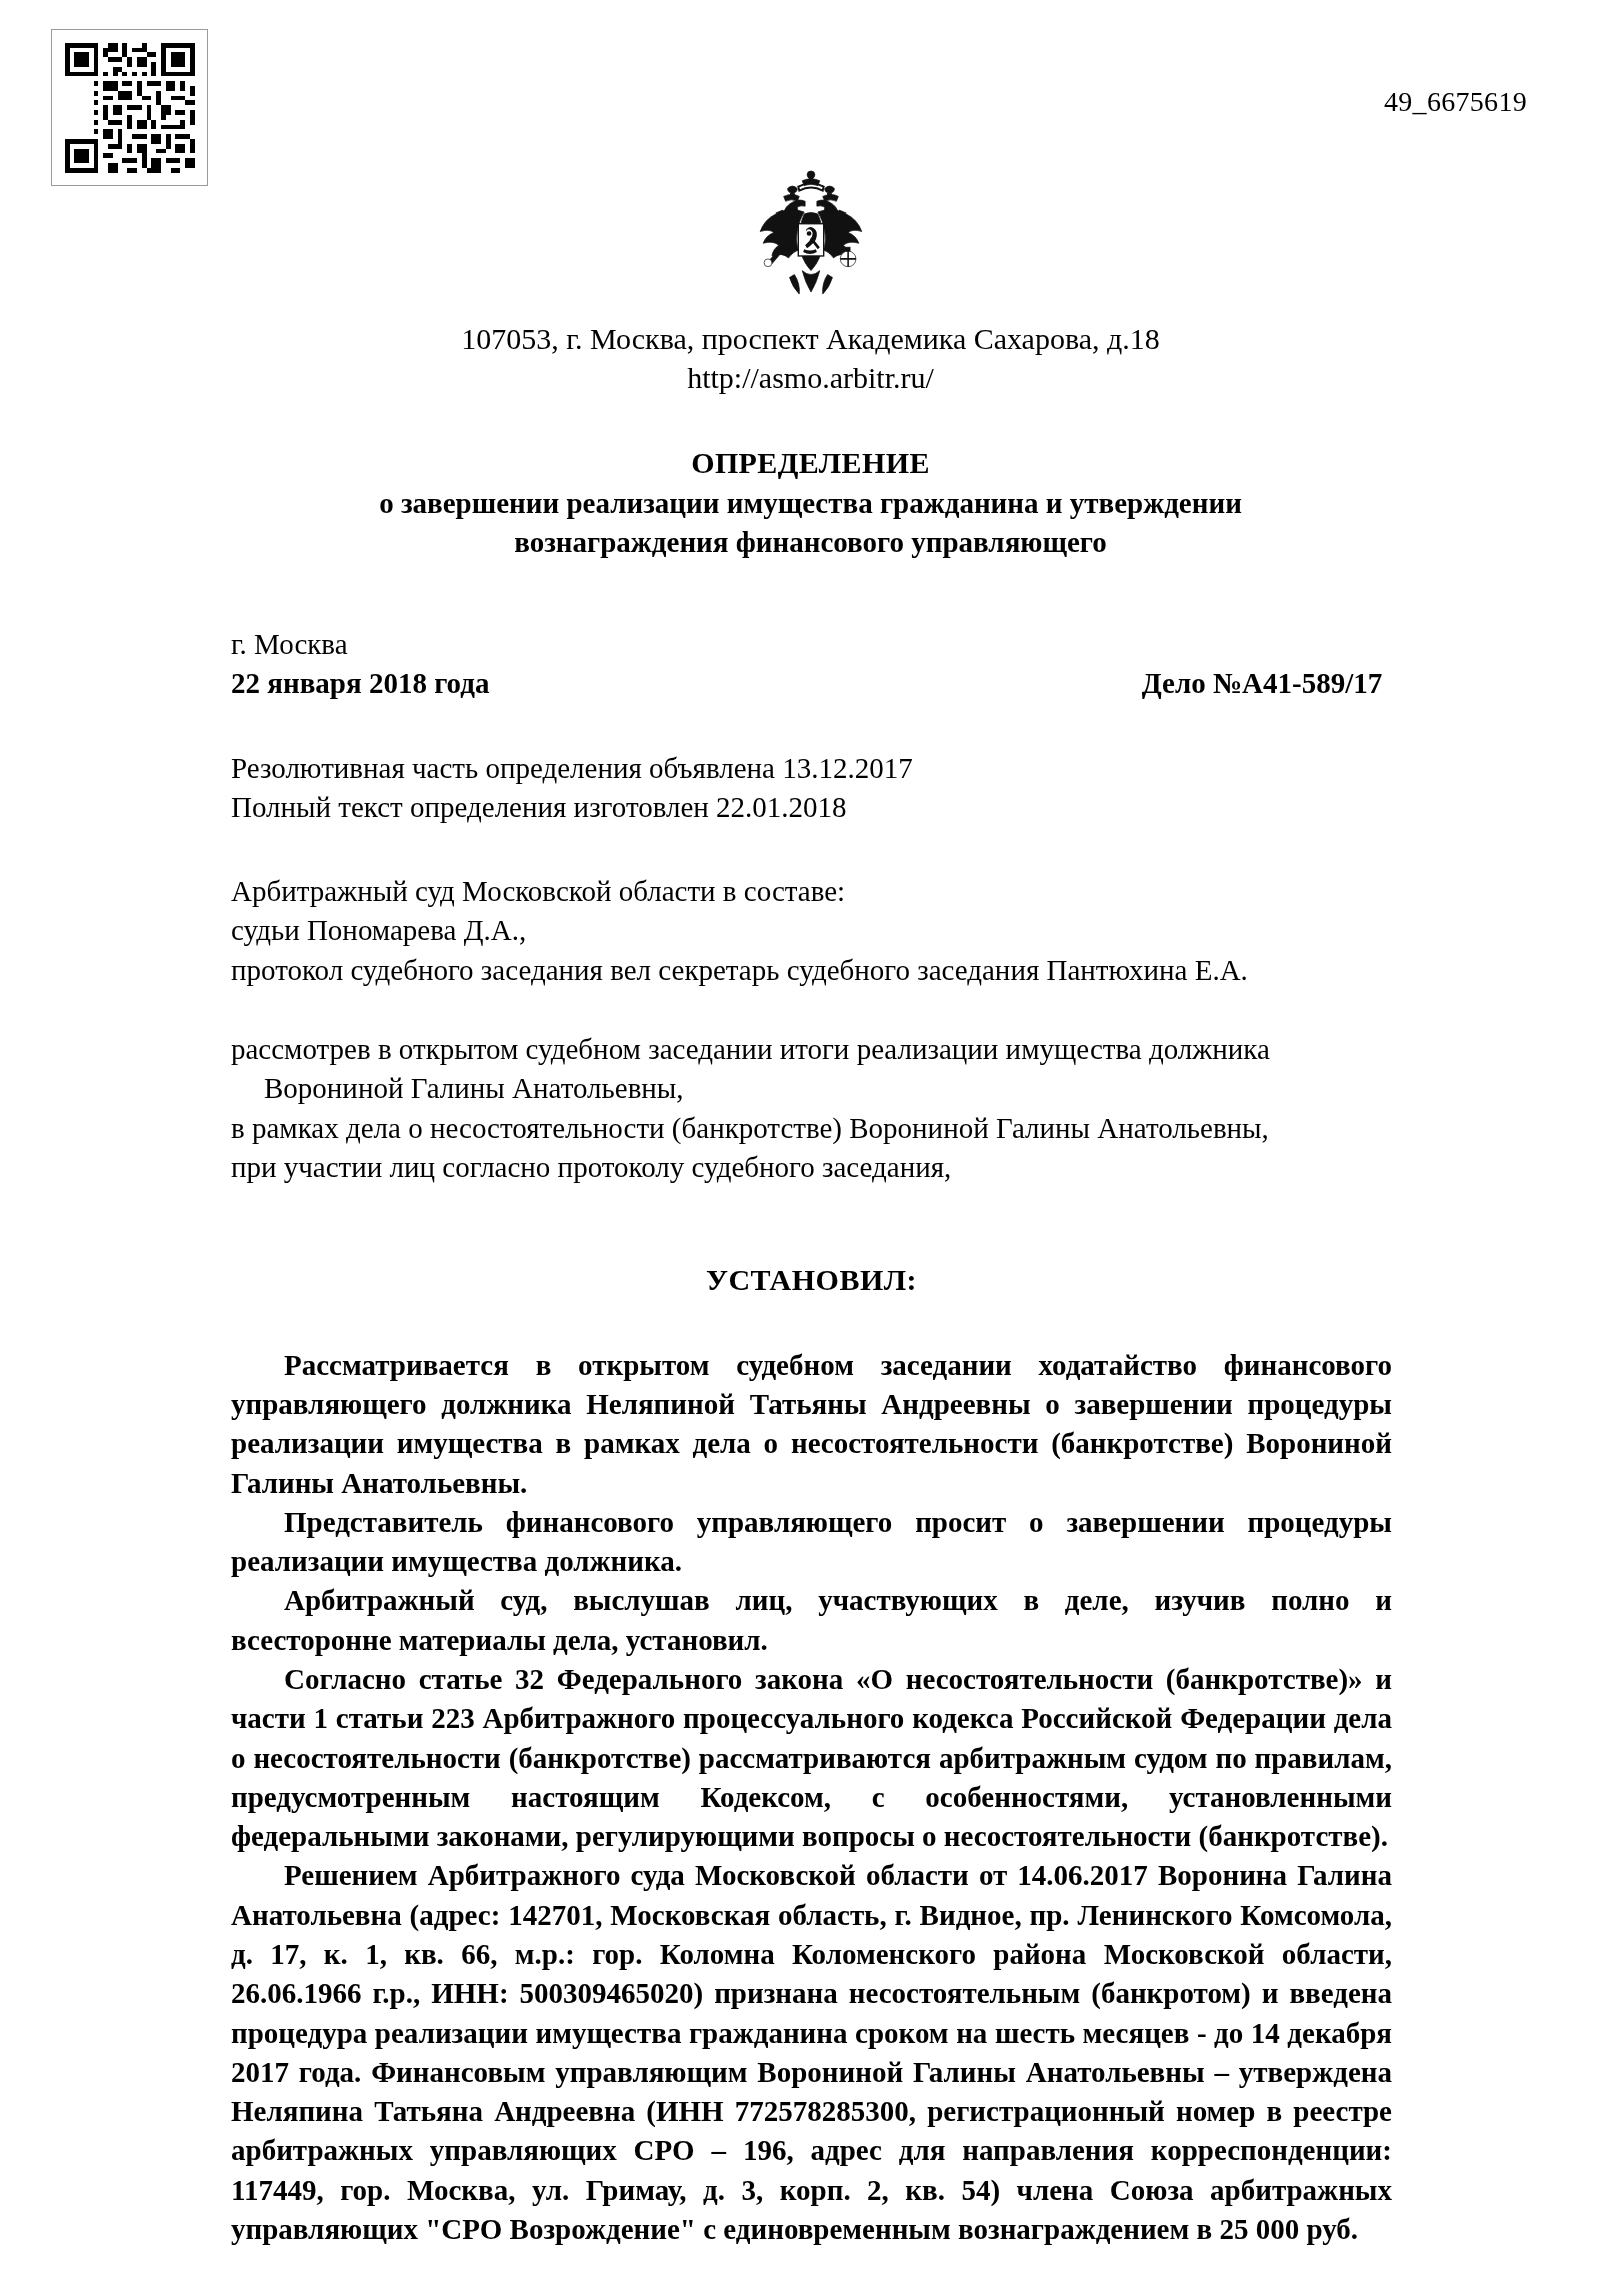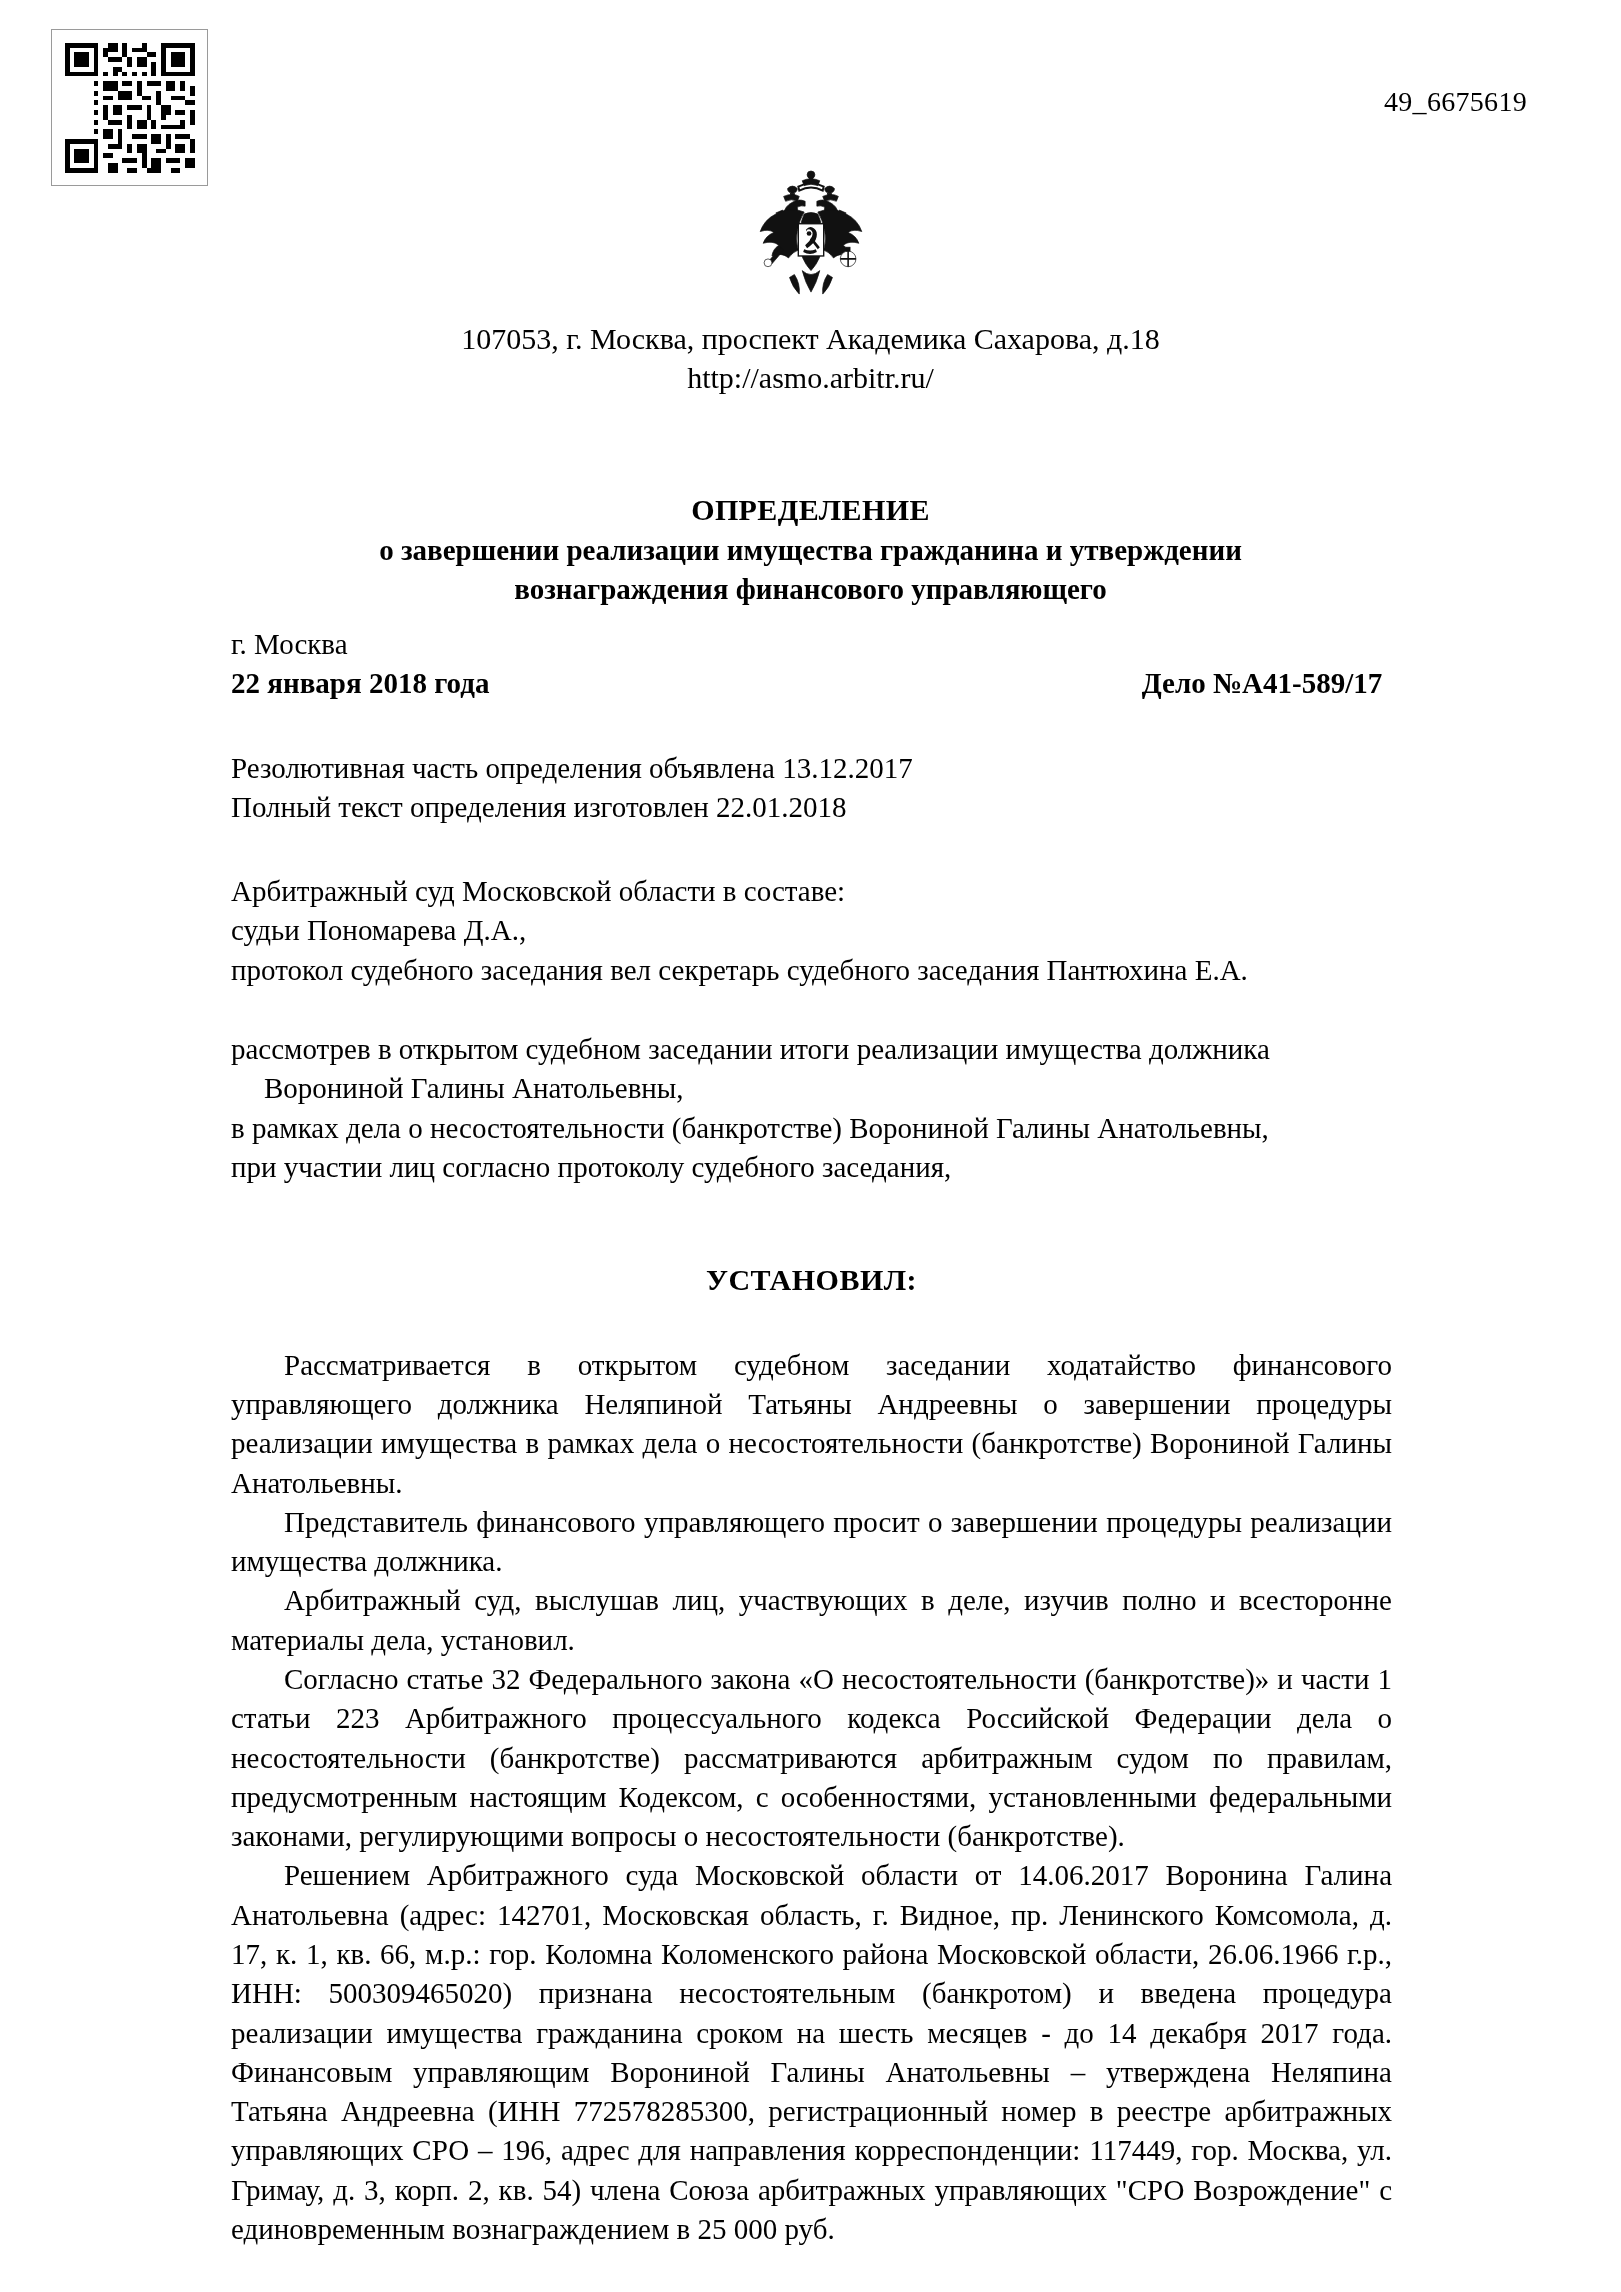--- a/index.html
+++ b/index.html
@@ -59,21 +59,21 @@
     top: 319px;
     text-align: center;
     font-size: 30px;
     line-height: 1.30;
   }
   .court-head div { white-space: nowrap; }
 
   .title-block {
     position: absolute;
     left: 0; right: 0;
-    top: 490px;
+    top: 443px;
     text-align: center;
     font-weight: bold;
     font-size: 29px;
     line-height: 1.35;
   }
   .title-main { font-size: 30px; letter-spacing: 0.4px; }
 
   
   .body-wrap {
     position: absolute;
@@ -105,20 +105,21 @@
     letter-spacing: 0.5px;
     margin-top: 16px;
   }
 
   p.just {
     margin: 0;
     text-align: justify;
     text-justify: inter-word;
     text-indent: 53px;
     hyphens: none;
+    font-weight: bold;
   }
 </style>
 </head>
 <body>
 
 <div class="page">
 
   <div class="qr-box">
     <svg viewBox="0 0 29 29" shape-rendering="crispEdges">
       <rect width="29" height="29" fill="#fff"></rect>

